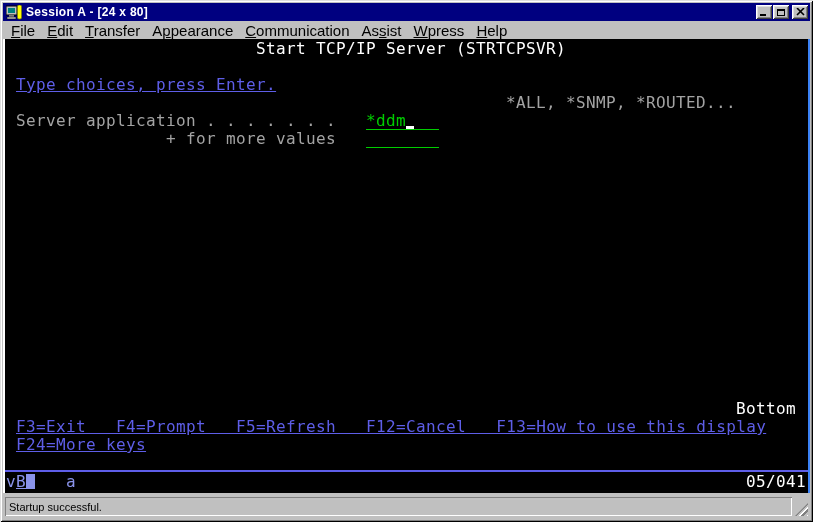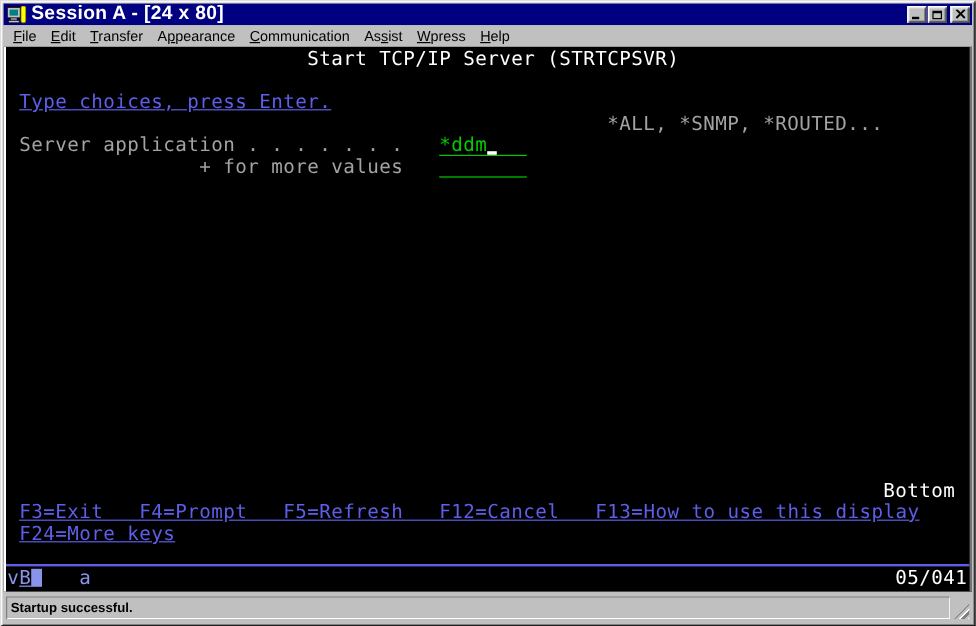--- a/index.html
+++ b/index.html
@@ -12,47 +12,47 @@
     overflow:hidden;
   }
 
   
   .titlebar {
     position:absolute; left:3px; top:3px; width:807px; height:18px;
     background:#000080; display:flex; align-items:center; padding:0 2px;
   }
   .app-icon { width:16px; height:15px; margin-left:1px; flex:0 0 auto; }
   .titlebar .title {
-    color:#fff; font-weight:bold; font-size:16px; margin-left:4px; flex:1;
+    color:#fff; font-weight:bold; font-size:12px; margin-left:4px; flex:1;
     white-space:nowrap; letter-spacing:0.3px;
   }
   .tb-btn {
     width:16px; height:14px; background:#c0c0c0; margin-left:1px;
     box-shadow: inset 1px 1px 0 #fff, inset -1px -1px 0 #404040,
                 inset 2px 2px 0 #dfdfdf, inset -2px -2px 0 #808080;
     display:flex; align-items:center; justify-content:center; position:relative;
   }
   .tb-btn.close { margin-left:3px; }
   .glyph-min { position:absolute; left:4px; bottom:3px; width:6px; height:2px; background:#000; }
   .glyph-max { width:8px; height:7px; border:1px solid #000; border-top:2px solid #000; }
 
   
   .menubar {
     position:absolute; left:3px; top:21px; width:807px; height:18px;
-    background:#c0c0c0; display:flex; align-items:center;
-    font-size:12px; color:#000; padding-left:2px;
+    background:#c0c0c0; display:flex; align-items:flex-start;
+    font-size:15px; color:#000; padding-left:2px;
   }
   .menu-item { padding:1px 6px; white-space:nowrap; }
   .menu-item .key { text-decoration:underline; }
 
   
   .term {
     position:absolute; left:3px; top:39px; width:807px; height:454px;
     background:#000; overflow:hidden;
-    border-left:2px solid #fff; border-right:2px solid #737373;
+    border-left:2px solid #fff; border-right:2px solid #3b82f6;
     font-family:"DejaVu Sans Mono", monospace;
     font-size:16px; line-height:18px; letter-spacing:0.37px;
   }
   .t { position:absolute; white-space:pre; }
   .green { color:#a3a3a3; }
   .blue  { color:#5e5ee8;text-decoration:underline; }
   .white { color:#ffffff; }
   .oiab  { color:#8a93ea; }
 
   .fld {
@@ -66,21 +66,21 @@
   .u { text-decoration:underline; }
 
   
   .statusbar {
     position:absolute; left:3px; top:494px; width:807px; height:25px; background:#c0c0c0;
   }
   .status-panel {
     position:absolute; left:2px; top:3px; right:18px; height:19px;
     box-shadow: inset 1px 1px 0 #808080, inset -1px -1px 0 #fff;
     display:flex; align-items:center; padding-left:4px;
-    font-size:11px; color:#000;font-weight:bold;
+    font-size:11px; color:#000;
   }
   .grip {
     position:absolute; right:2px; bottom:3px; width:13px; height:13px;
     background: repeating-linear-gradient(135deg,
       #c0c0c0 0 2px, #fff 2px 3px, #808080 3px 5px);
     clip-path: polygon(100% 0, 100% 100%, 0 100%);
   }
 </style>
 </head>
 <body>

